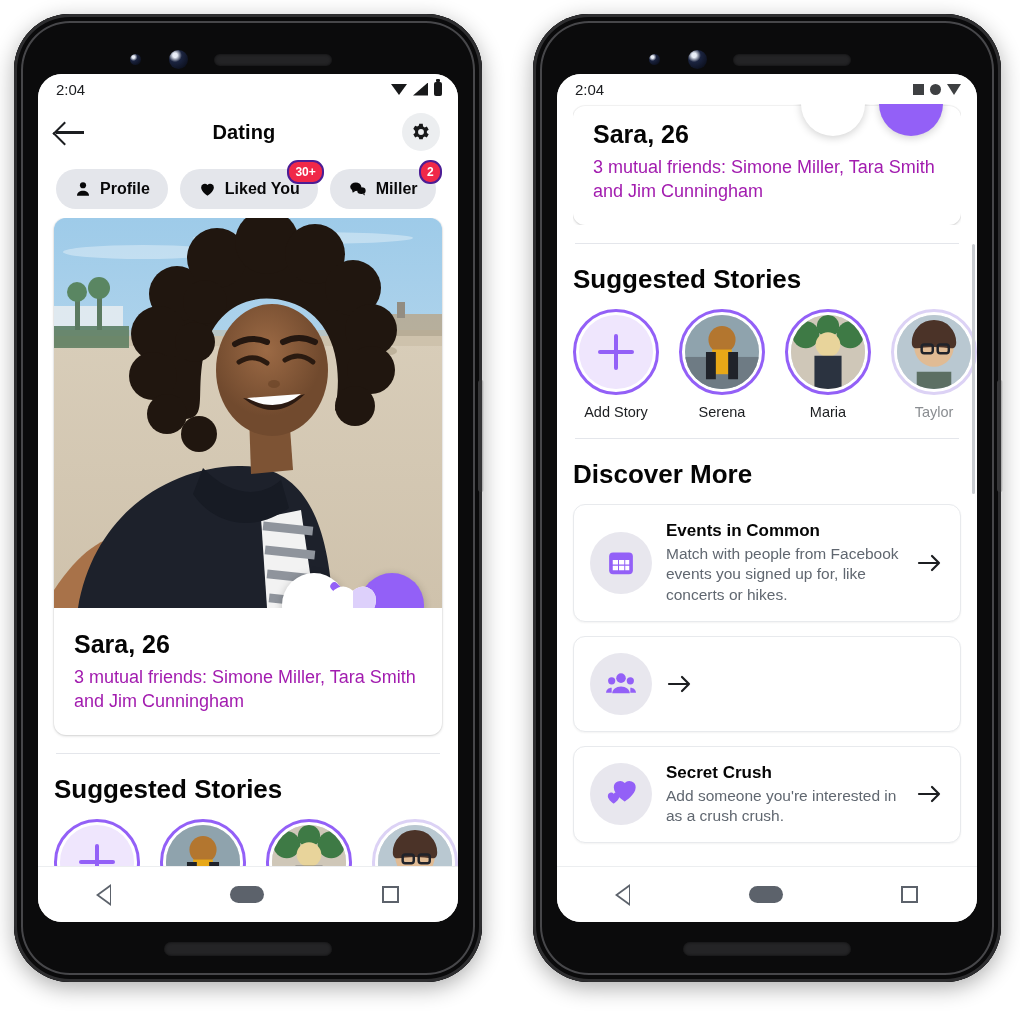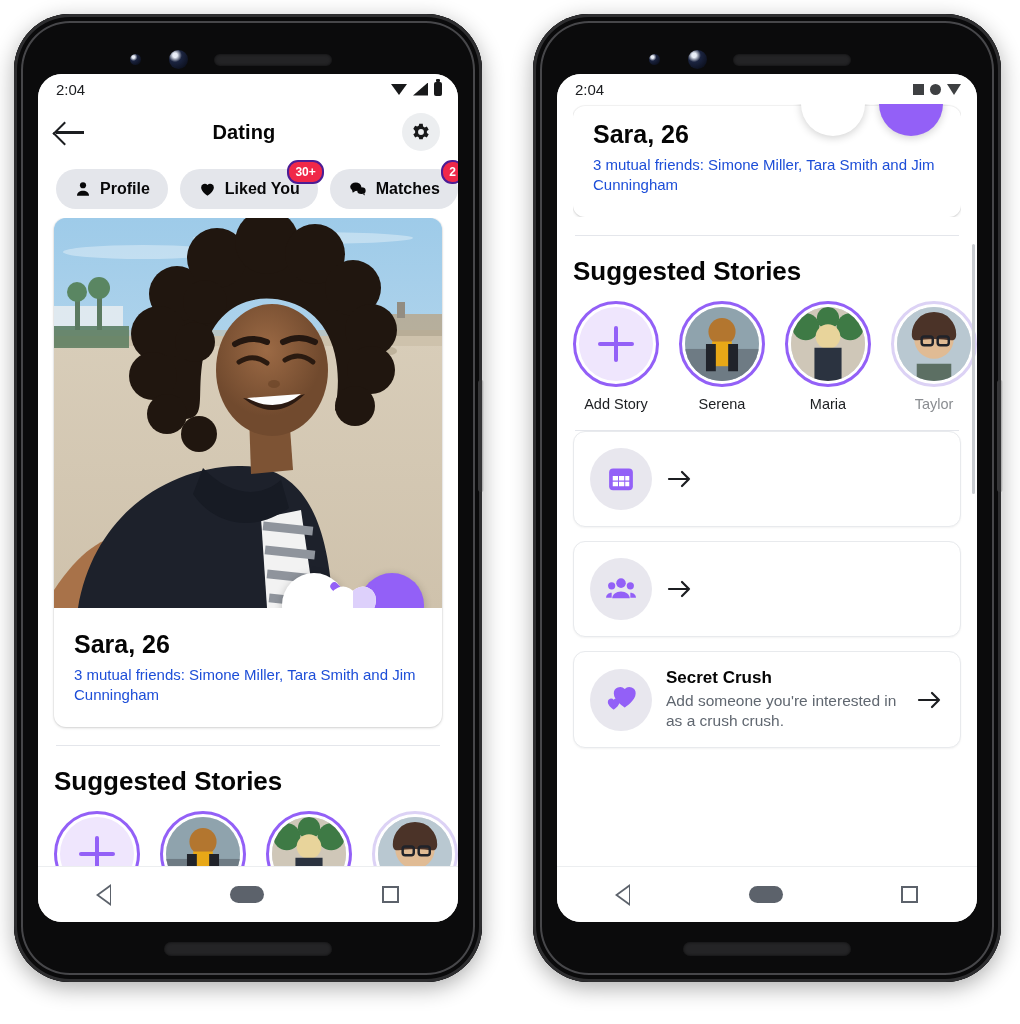--- a/index.html
+++ b/index.html
@@ -165,21 +165,21 @@
   }
   .act {
     width: 64px; height: 64px; border-radius: 50%;
     display: flex; align-items: center; justify-content: center;
     box-shadow: 0 2px 8px rgba(0,0,0,.22); cursor: pointer;
   }
   .act.pass { background: #fff; }
   .act.like { background: #9360f7; }
   .card-info { padding: 22px 20px 22px; }
   .card-name { font-size: 25px; font-weight: bold; color: #050505; margin-bottom: 6px; }
-  .card-sub  { font-size: 15px; color: #1d4ed8; line-height: 1.34; }
+  .card-sub  { font-size: 18px; color: #a21caf; line-height: 1.34; }
 
   .divider { height: 1px; background: #e4e6eb; margin: 18px 2px 0; }
 
   .section-title {
     font-size: 26px; font-weight: bold; color: #050505;
     margin: 20px 0 14px;
   }
 
   
   .stories { display: flex; gap: 20px; }
@@ -311,21 +311,21 @@
           <span>Liked You</span>
           <span class="badge">30+</span>
         </div>
         <div class="pill">
           <svg width="20" height="18" viewBox="0 0 24 24">
             <ellipse cx="9" cy="9" rx="7.4" ry="5.8" fill="#080809"></ellipse>
             <path d="M4 13l1 4 4-2.6z" fill="#080809"></path>
             <ellipse cx="16.6" cy="14.2" rx="5.6" ry="4.4" fill="#080809"></ellipse>
             <path d="M20.4 17.5l.9 3.2-3.1-2z" fill="#080809"></path>
           </svg>
-          <span>Matches</span>
+          <span>Miller</span>
           <span class="badge">2</span>
         </div>
       </div>
 
       <div class="body">
         <div class="match-card">
           <div class="card-photo">
             <svg viewBox="0 0 390 390" preserveAspectRatio="xMidYMid slice">
               <defs>
                 <linearGradient id="sky" x1="0" y1="0" x2="0" y2="1">
@@ -583,33 +583,38 @@
                   <path d="M16 46h28v14H16z" fill="#5c6f63"></path>
                 </svg>
               </div>
             </div>
             <div class="story-label muted">Taylor</div>
           </div>
 
         </div>
 
         <div class="divider"></div>
+        <div class="section-title">Discover More</div>
 
         <div class="disc-card">
           <div class="disc-ic">
             <svg width="30" height="30" viewBox="0 0 24 24">
               <rect x="2.5" y="3.5" width="19" height="17.5" rx="3.2" fill="#9360f7"></rect>
               <rect x="5.4" y="9.6" width="4.2" height="3.6" fill="#fff"></rect>
               <rect x="10.4" y="9.6" width="4.2" height="3.6" fill="#fff"></rect>
               <rect x="15.4" y="9.6" width="3.2" height="3.6" fill="#fff"></rect>
               <rect x="5.4" y="14.2" width="4.2" height="3.6" fill="#fff"></rect>
               <rect x="10.4" y="14.2" width="4.2" height="3.6" fill="#fff"></rect>
               <rect x="15.4" y="14.2" width="3.2" height="3.6" fill="#fff"></rect>
             </svg>
           </div>
+          <div class="disc-txt">
+            <div class="disc-title">Events in Common</div>
+            <div class="disc-desc">Match with people from Facebook events you signed up for, like concerts or hikes.</div>
+          </div>
           <div class="disc-arrow">
             <svg width="26" height="22" viewBox="0 0 26 22">
               <path d="M2 11h20M15 4l7 7-7 7" stroke="#1c1e21" stroke-width="2.2" fill="none" stroke-linecap="round" stroke-linejoin="round"></path>
             </svg>
           </div>
         </div>
 
         <div class="disc-card">
           <div class="disc-ic">
             <svg width="32" height="32" viewBox="0 0 24 24">

